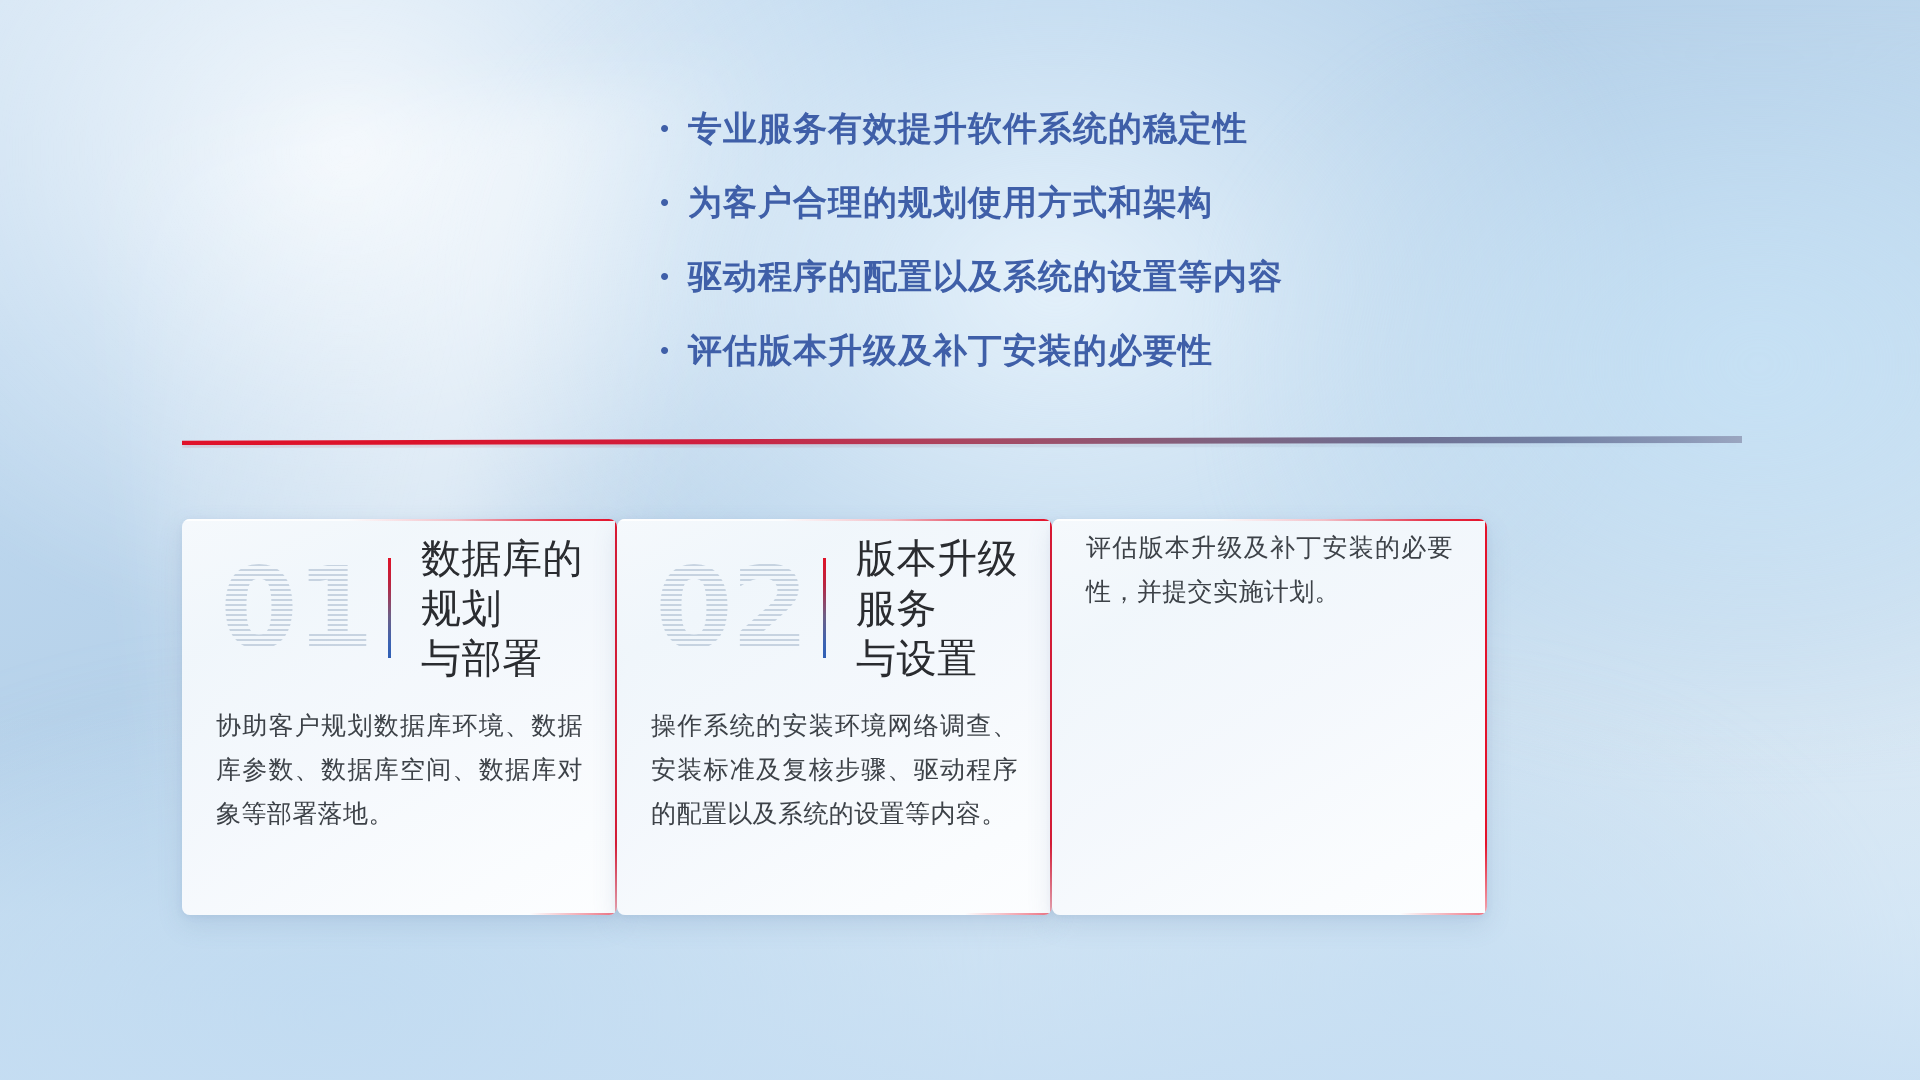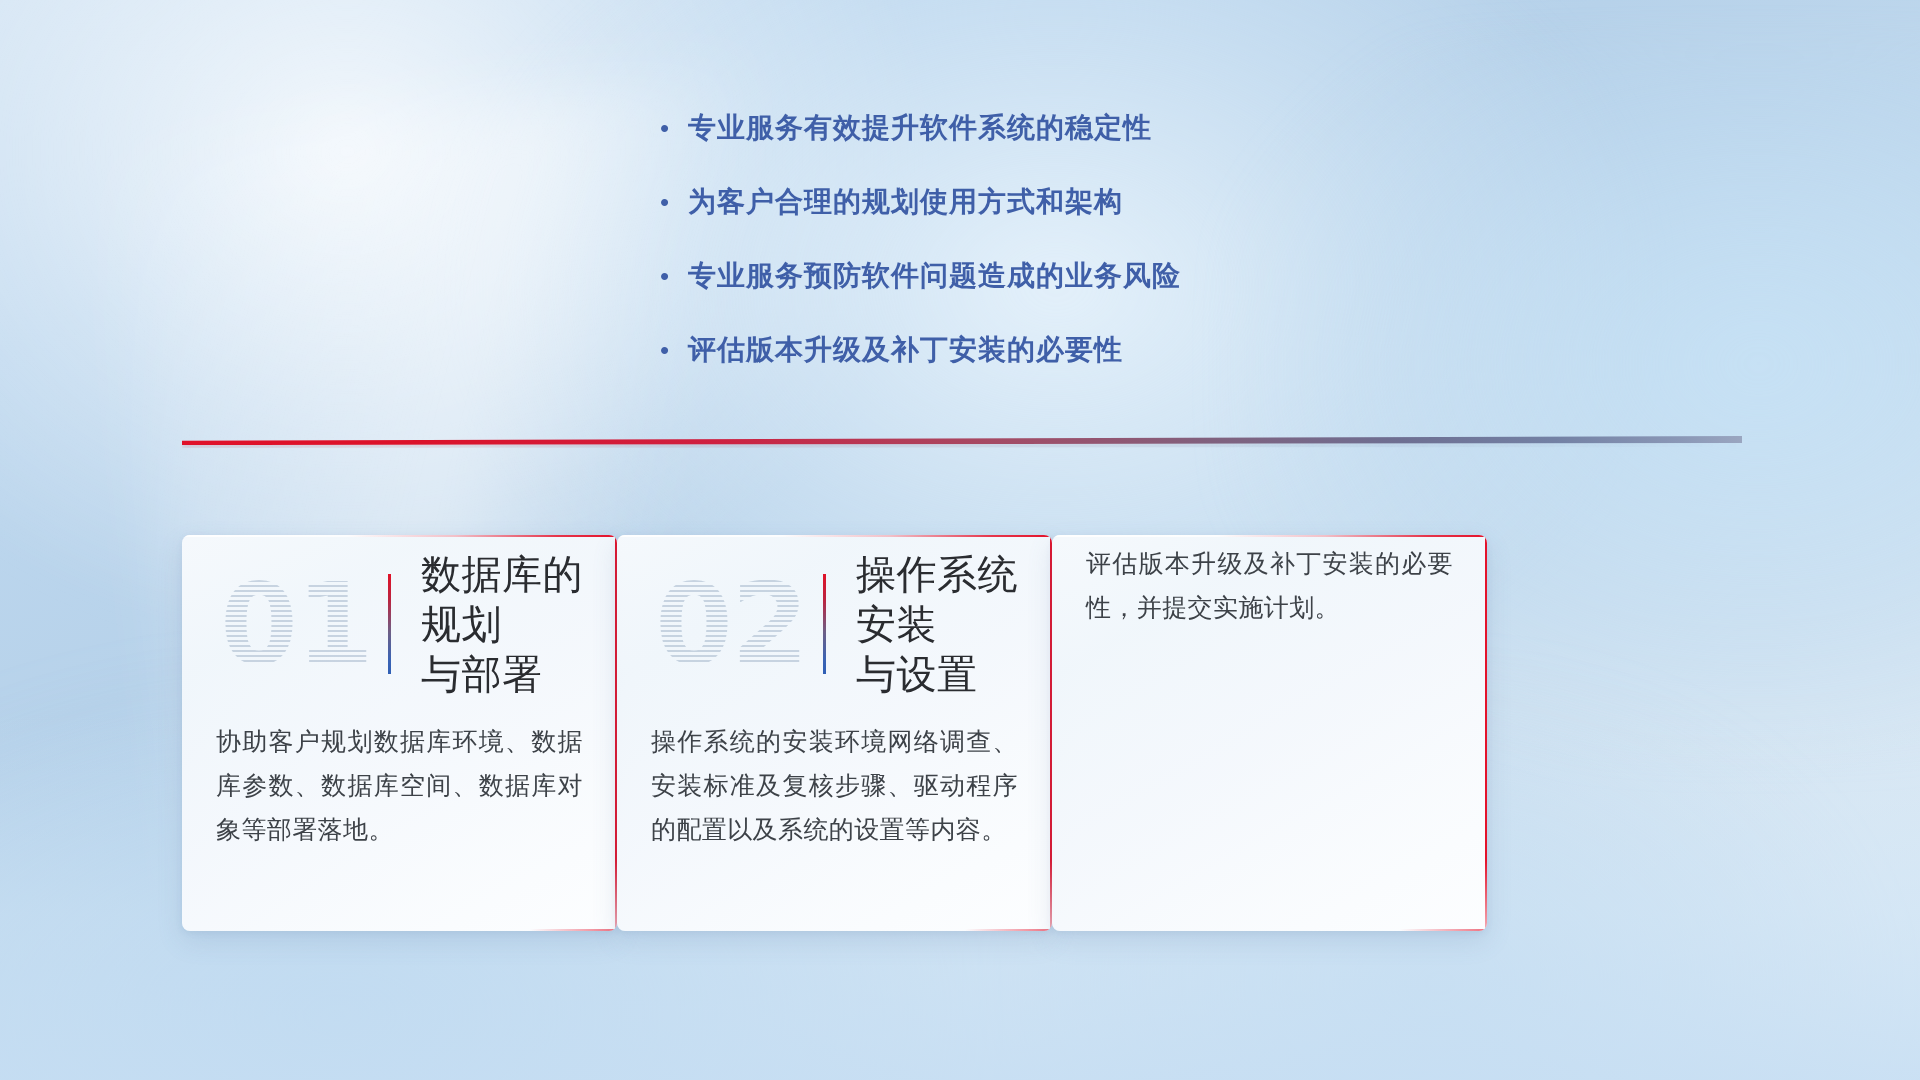--- a/index.html
+++ b/index.html
@@ -59,21 +59,21 @@
   }
   .bullet-row{
     display:flex; align-items:flex-start;
     margin-bottom:34px;
   }
   .bullet-dot{
     width:28px; flex:0 0 28px;
     color:#3f5fa8; font-size:26px; line-height:40px; text-align:left;
   }
   .bullet-text{
-    font-size:28px; line-height:40px; letter-spacing:1px;
+    font-size:34px; line-height:40px; letter-spacing:1px;
     color:#3f5fa8; font-weight:600;
     white-space:nowrap;
     text-align:right;
   }
 
   
   .divider-wrap{
     position:absolute; left:182px; top:430px; width:1560px; height:22px; z-index:3;
   }
   .divider{
@@ -86,21 +86,21 @@
   .divider-shadow{
     position:absolute; left:0; top:13px; width:100%; height:5px;
     background:linear-gradient(90deg, rgba(190,20,40,.16) 0%, rgba(120,130,160,.16) 70%, rgba(120,130,160,0) 100%);
     filter:blur(2px);
     clip-path:polygon(0 40%, 100% 0, 100% 80%, 0 100%);
   }
 
   
   .cards{
     position:absolute; left:182px; top:519px; width:1305px; height:404px; z-index:3;
-    display:flex; justify-content:flex-start;margin-top:16px;
+    display:flex; justify-content:flex-start;
   }
   .card{
     position:relative;
     width:494px; height:396px;
     border-radius:8px;
     background:linear-gradient(150deg,
        rgba(247,250,253,.96) 0%,
        rgba(243,248,252,.94) 22%,
        rgba(246,249,253,.96) 52%,
        rgba(250,252,254,.98) 78%,
@@ -184,21 +184,21 @@
     <span class="bullet-text">专业服务有效提升软件系统的稳定性</span>
   </div>
 
   <div class="bullet-row">
     <span class="bullet-dot">•</span>
     <span class="bullet-text">为客户合理的规划使用方式和架构</span>
   </div>
 
   <div class="bullet-row">
     <span class="bullet-dot">•</span>
-    <span class="bullet-text">专业服务预防软件问题造成的业务风险</span>
+    <span class="bullet-text">驱动程序的配置以及系统的设置等内容</span>
   </div>
 
   <div class="bullet-row">
     <span class="bullet-dot">•</span>
     <span class="bullet-text">评估版本升级及补丁安装的必要性</span>
   </div>
 
 </div>
 
 <div class="divider-wrap">
@@ -223,21 +223,21 @@
   </div>
 
   <div class="card">
     <div class="card-hl"></div>
     <div class="card-accent-top"></div>
     <div class="card-accent-right"></div>
     <div class="card-accent-bottom"></div>
     <div class="card-head">
       <div class="card-num">02</div>
       <div class="card-rule"></div>
-      <div class="card-title">操作系统安装
+      <div class="card-title">版本升级服务
 与设置</div>
     </div>
     <div class="card-body">操作系统的安装环境网络调查、安装标准及复核步骤、驱动程序的配置以及系统的设置等内容。</div>
   </div>
 
   <div class="card">
     <div class="card-hl"></div>
     <div class="card-accent-top"></div>
     <div class="card-accent-right"></div>
     <div class="card-accent-bottom"></div>

